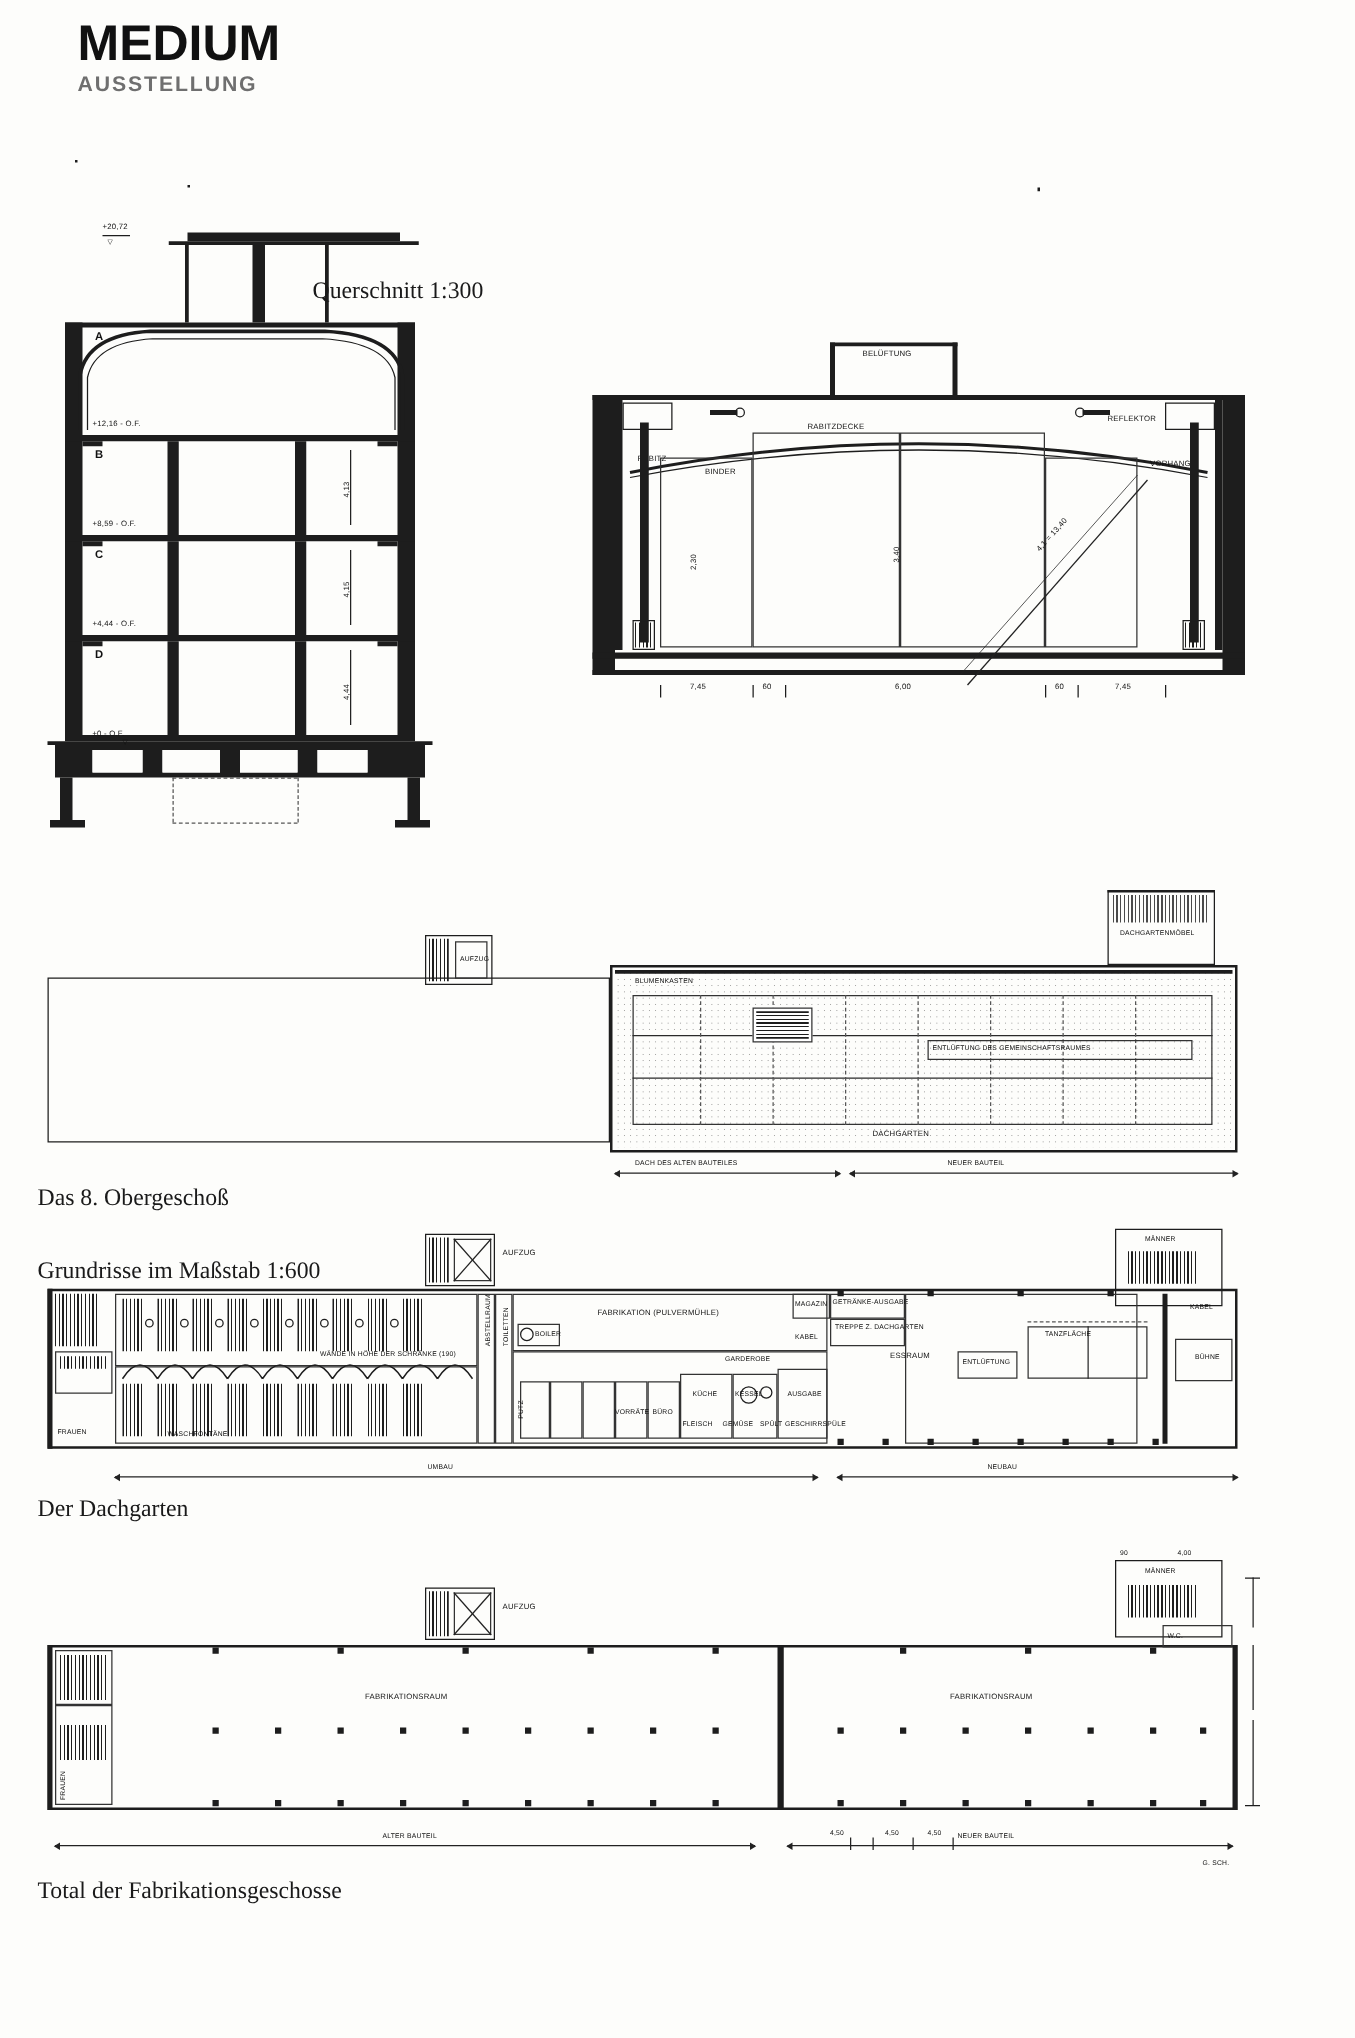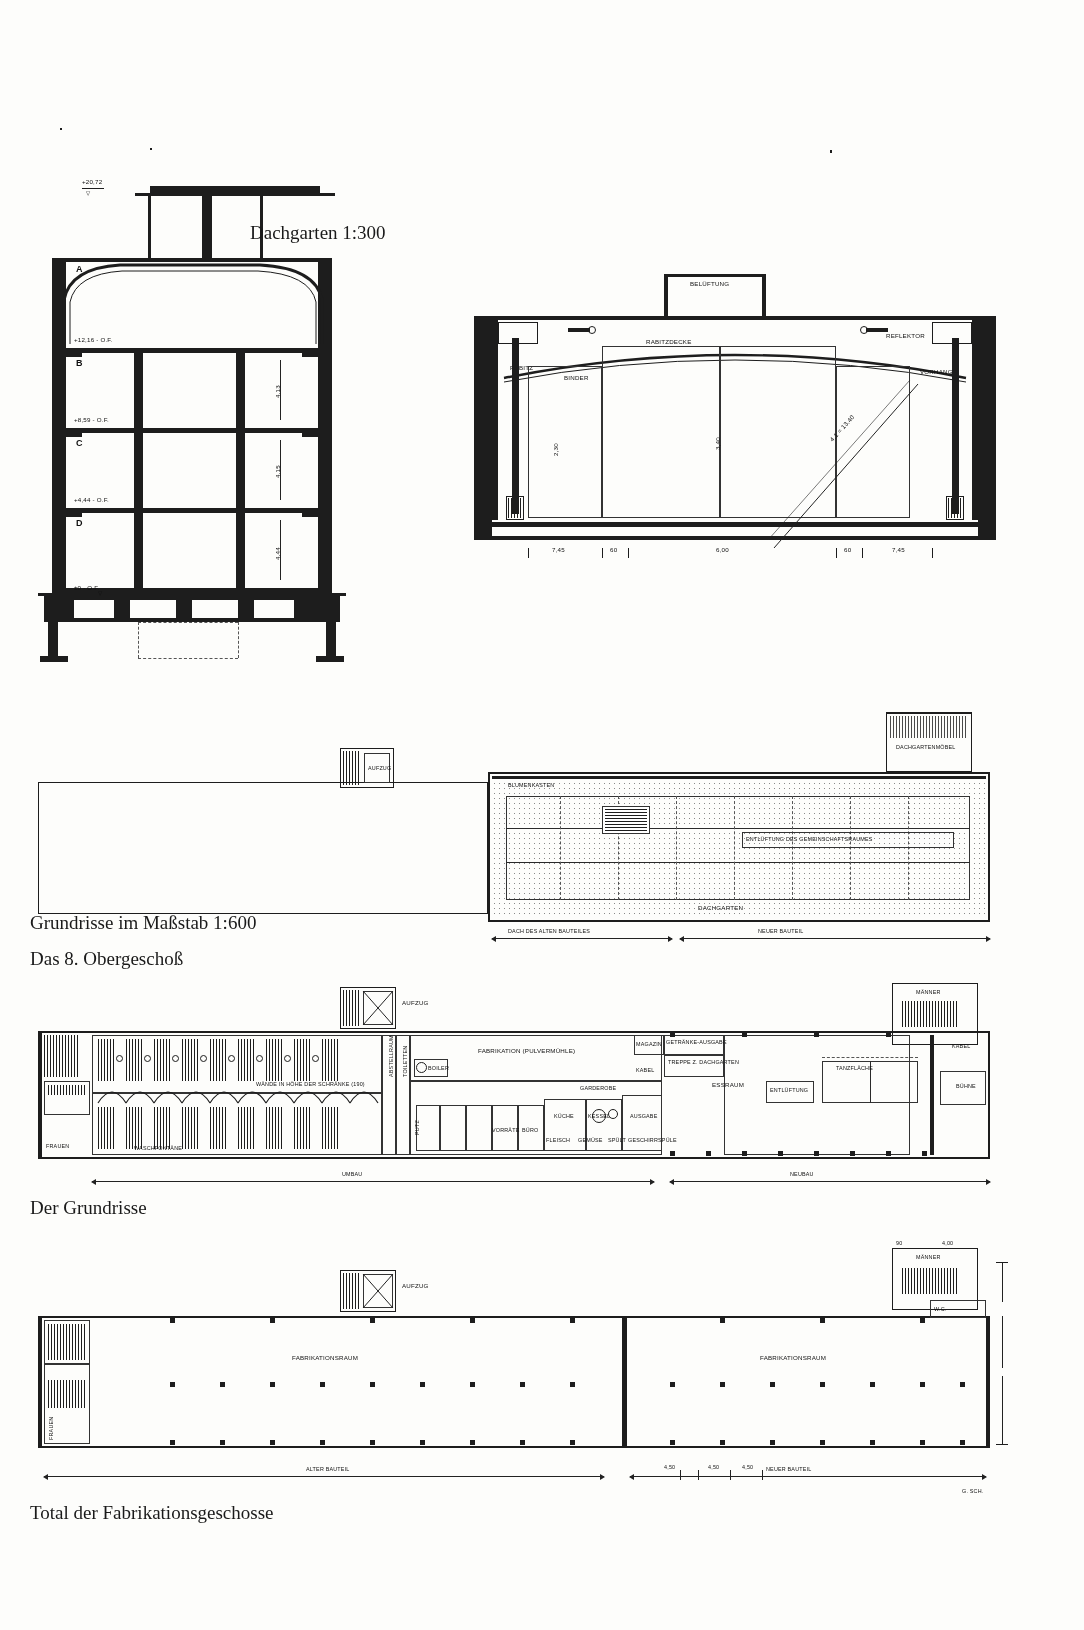--- a/index.html
+++ b/index.html
@@ -141,39 +141,43 @@
   .dimline::after { right: -1px; border-left: 5px solid #222; }
   .tick { position: absolute; width: 1px; background: #222; }
   svg { position: absolute; overflow: visible; }
 </style>
 </head>
 <body>
 
 <div class="page">
 
   <div class="masthead">
+    <div class="brand">
+      <div class="brand-main">MEDIUM</div>
+      <div class="brand-sub">AUSSTELLUNG</div>
+    </div>
   </div>
 
   <div class="ink" style="left:60px; top:128px; width:2px; height:2px;"></div>
   <div class="ink" style="left:150px; top:148px; width:2px; height:2px;"></div>
   <div class="ink" style="left:830px; top:150px; width:2px; height:3px;"></div>
 
   <div class="fig" style="left:30px; top:160px; width:420px; height:520px;">
 
     <div class="ink" style="left:120px; top:26px; width:170px; height:7px;"></div>
     <div class="ink" style="left:105px; top:33px; width:200px; height:3px;"></div>
     <div class="ink" style="left:118px; top:36px; width:3px; height:62px;"></div>
     <div class="ink" style="left:172px; top:36px; width:10px; height:62px;"></div>
     <div class="ink" style="left:230px; top:36px; width:3px; height:62px;"></div>
 
     <div class="lbl t6" style="left:52px; top:18px;">+20,72</div>
     <div class="ink" style="left:52px; top:28px; width:22px; height:1px;"></div>
     <div class="lbl" style="left:56px; top:30px;">▽</div>
 
-    <div class="caption" style="left:220px; top:62px;">Dachgarten 1:300</div>
+    <div class="caption" style="left:220px; top:62px;">Querschnitt 1:300</div>
 
     <div class="ink" style="left:22px; top:98px; width:280px; height:4px;"></div>
 
     <div class="ink" style="left:22px; top:98px; width:14px; height:330px;"></div>
     <div class="ink" style="left:288px; top:98px; width:14px; height:330px;"></div>
 
     <div class="ink" style="left:22px; top:188px; width:280px; height:5px;"></div>
     <div class="ink" style="left:22px; top:268px; width:280px; height:5px;"></div>
     <div class="ink" style="left:22px; top:348px; width:280px; height:5px;"></div>
     <div class="ink" style="left:22px; top:428px; width:280px; height:5px;"></div>
@@ -341,21 +345,21 @@
     <div class="ink" style="left:856px; top:2px; width:86px; height:2px;"></div>
 
     <div class="dimline" style="left:462px; top:228px; width:180px;"></div>
     <div class="lbl" style="left:478px; top:218px;">DACH DES ALTEN BAUTEILES</div>
     <div class="dimline" style="left:650px; top:228px; width:310px;"></div>
     <div class="lbl" style="left:728px; top:218px;">NEUER BAUTEIL</div>
 
     <div class="caption" style="left:0px; top:238px;">Das 8. Obergeschoß</div>
   </div>
 
-  <div class="caption" style="left:30px; top:912px;">Grundrisse im Maßstab 1:600</div>
+  <div class="caption" style="left:30px; top:1006px;">Grundrisse im Maßstab 1:600</div>
 
   <div class="fig" style="left:30px; top:985px; width:1024px; height:255px;">
 
     <div class="outline" style="left:310px; top:2px; width:56px; height:42px;"></div>
     <div class="hatch" style="left:313px; top:5px; width:16px; height:36px;"></div>
     <div class="thin" style="left:333px; top:6px; width:30px; height:34px;"></div>
     <svg style="left:333px; top:6px;" width="30" height="34">
       <line x1="0" y1="0" x2="30" y2="34" stroke="#222" stroke-width="1"></line>
       <line x1="30" y1="0" x2="0" y2="34" stroke="#222" stroke-width="1"></line>
     </svg>
@@ -481,21 +485,21 @@
     <div class="col-dot" style="left:640px; top:47px;"></div>
     <div class="col-dot" style="left:712px; top:47px;"></div>
     <div class="col-dot" style="left:784px; top:47px;"></div>
     <div class="col-dot" style="left:856px; top:47px;"></div>
 
     <div class="dimline" style="left:62px; top:196px; width:562px;"></div>
     <div class="lbl" style="left:312px; top:186px;">UMBAU</div>
     <div class="dimline" style="left:640px; top:196px; width:320px;"></div>
     <div class="lbl" style="left:760px; top:186px;">NEUBAU</div>
 
-    <div class="caption" style="left:0px; top:212px;">Der Grundrisse</div>
+    <div class="caption" style="left:0px; top:212px;">Der Dachgarten</div>
   </div>
 
   <div class="fig" style="left:30px; top:1240px; width:1024px; height:300px;">
 
     <div class="outline" style="left:310px; top:30px; width:56px; height:42px;"></div>
     <div class="hatch" style="left:313px; top:33px; width:16px; height:36px;"></div>
     <div class="thin" style="left:333px; top:34px; width:30px; height:34px;"></div>
     <svg style="left:333px; top:34px;" width="30" height="34">
       <line x1="0" y1="0" x2="30" y2="34" stroke="#222" stroke-width="1"></line>
       <line x1="30" y1="0" x2="0" y2="34" stroke="#222" stroke-width="1"></line>

